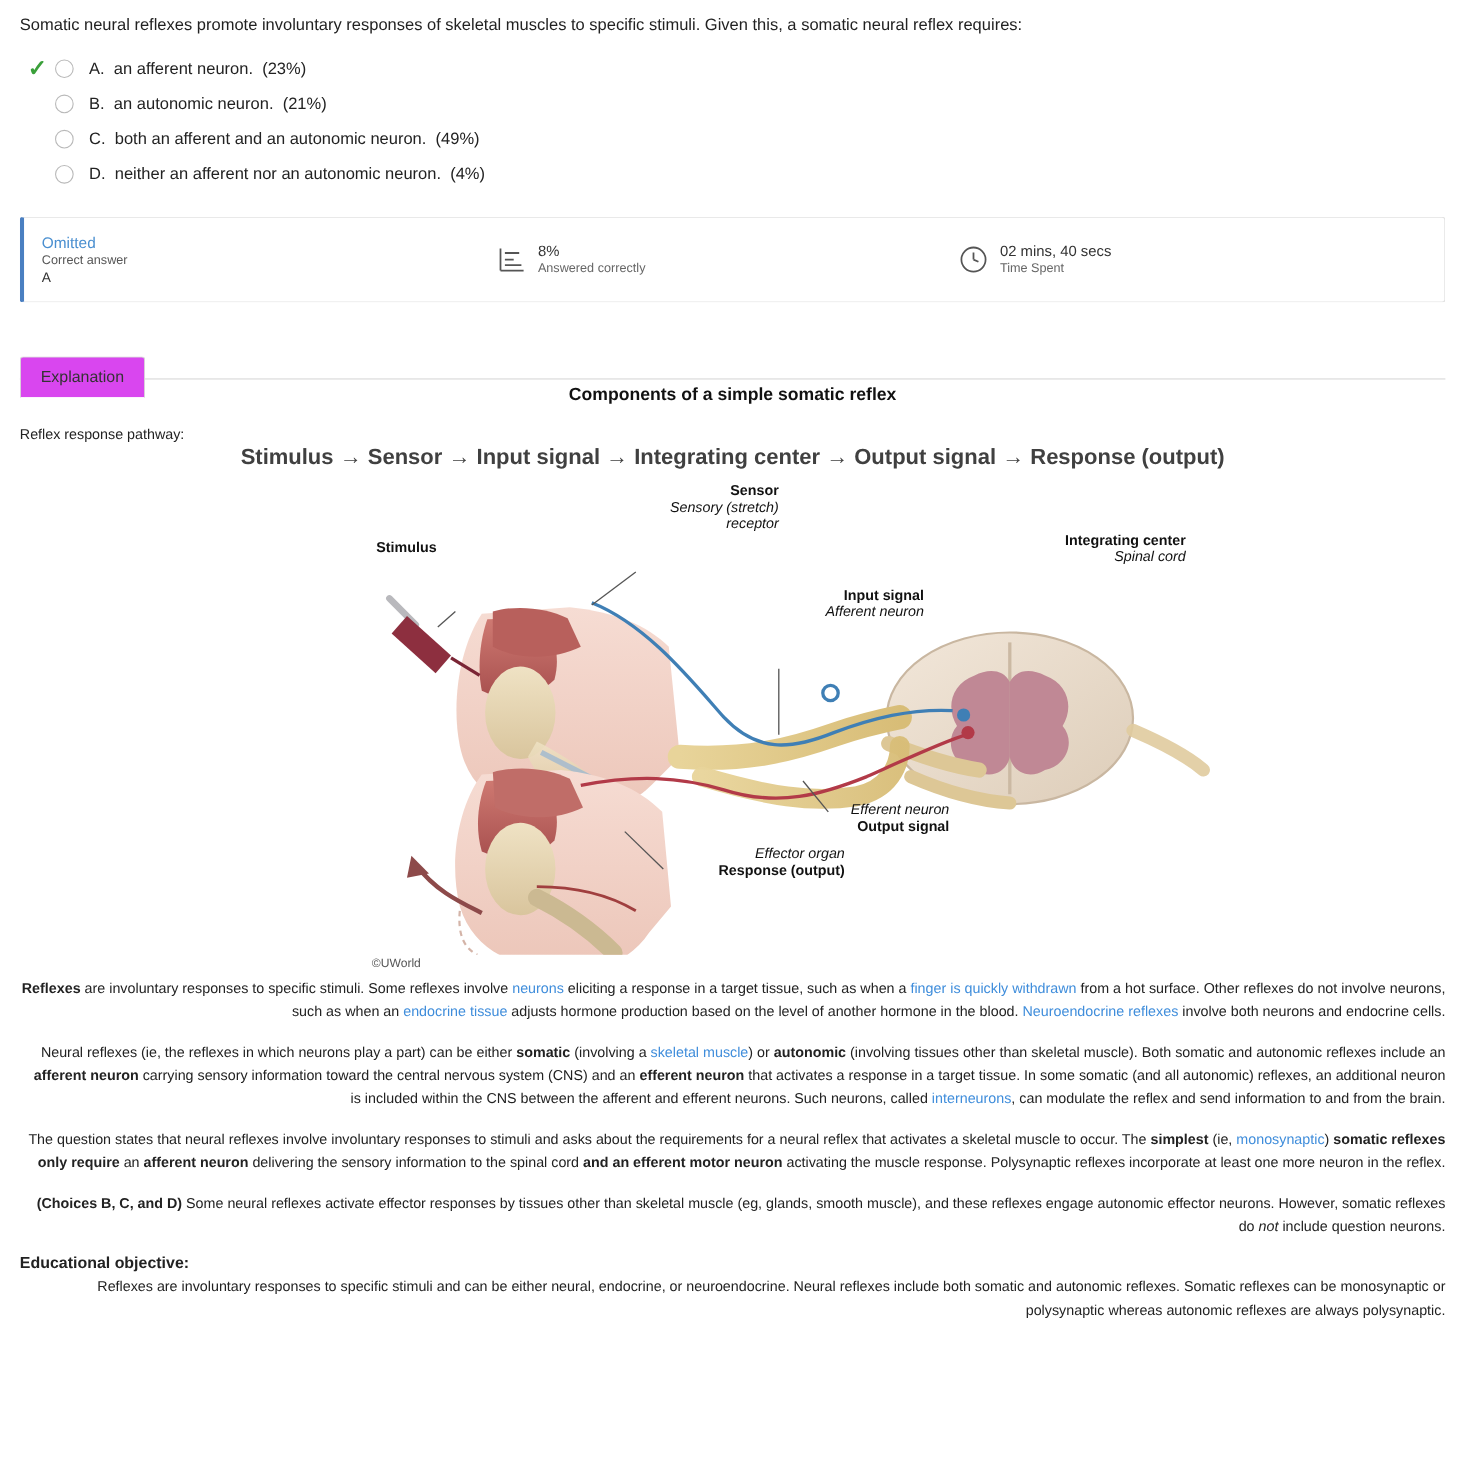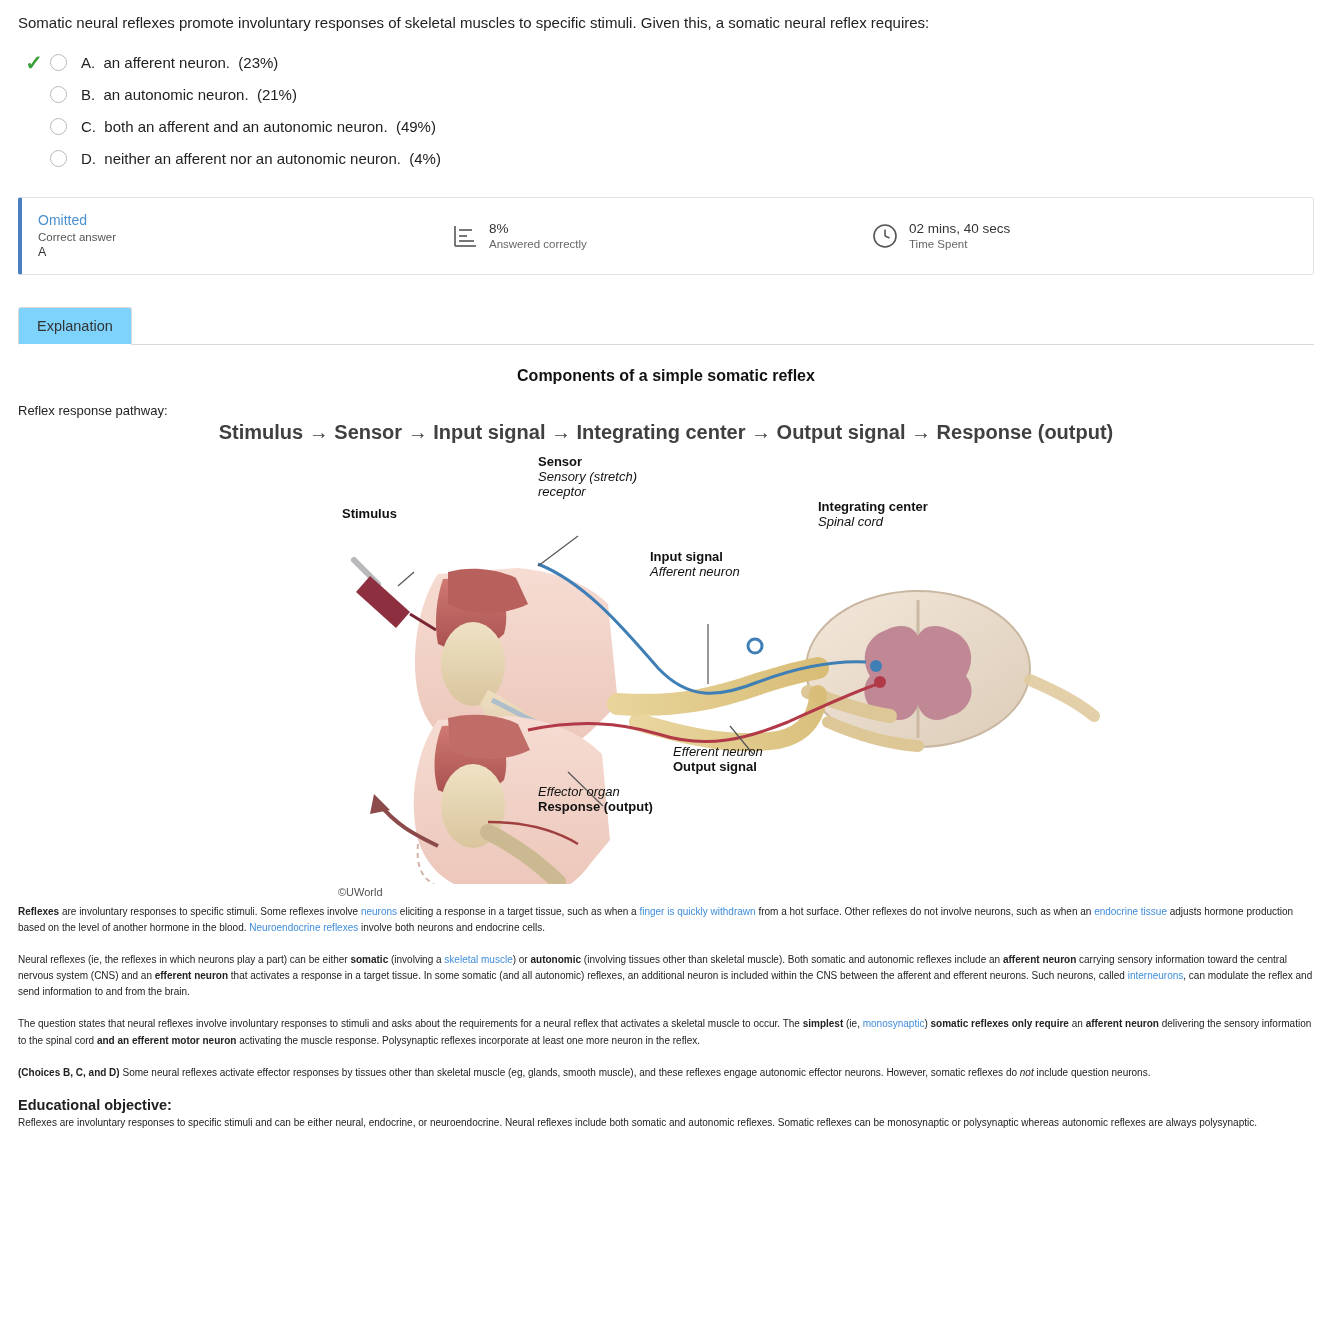--- a/index.html
+++ b/index.html
@@ -76,31 +76,31 @@
   .tabs {
     margin-top: 28px;
     border-bottom: 1px solid #d8d8d8;
     height: 42px;
     display: flex;
     align-items: flex-end;
   }
   .tab {
     border: 1px solid #d8d8d8;
     border-bottom: 1px solid #ffffff;
-    background: #7dd3fc;
+    background: #d946ef;
     padding: 10px 18px;
     font-size: 14.5px;
     color: #333;
     border-radius: 3px 3px 0 0;
     position: relative;
-    top: 1px;
+    top: 18px;
   }
 
   
-  .figure-wrap { padding: 22px 0 6px 0; }
+  .figure-wrap { padding: 6px 0 6px 0; }
   .fig-title {
     text-align: center;
     font-size: 16px;
     font-weight: bold;
     color: #111;
     margin-bottom: 18px;
   }
   .fig-sub {
     text-align: left;
     font-size: 13px;
@@ -117,28 +117,29 @@
   .fig-canvas { position: relative; height: 430px; }
   .copyright {
     font-size: 11px;
     color: #555;
     margin-left: 320px;
     margin-top: 2px;
   }
   .lbl { position: absolute; font-size: 13px; color: #111; }
   .lbl b { font-weight: bold; }
   .lbl i { font-style: italic; }
-  .lbl.ctr { text-align: left; }
+  .lbl.ctr { text-align: right; }
 
   
   .para {
-    font-size: 10px;
+    font-size: 13px;
     line-height: 1.62;
     color: #222;
     margin: 0 0 16px 0;
+    text-align: right;
   }
   .para b { font-weight: bold; }
   .para i { font-style: italic; }
   .lnk { color: #3f8ddb; }
   .eo-title { font-weight: bold; font-size: 14.5px; color: #222; margin-bottom: 2px; }
 </style>
 </head>
 <body>
 
 <div class="page">

